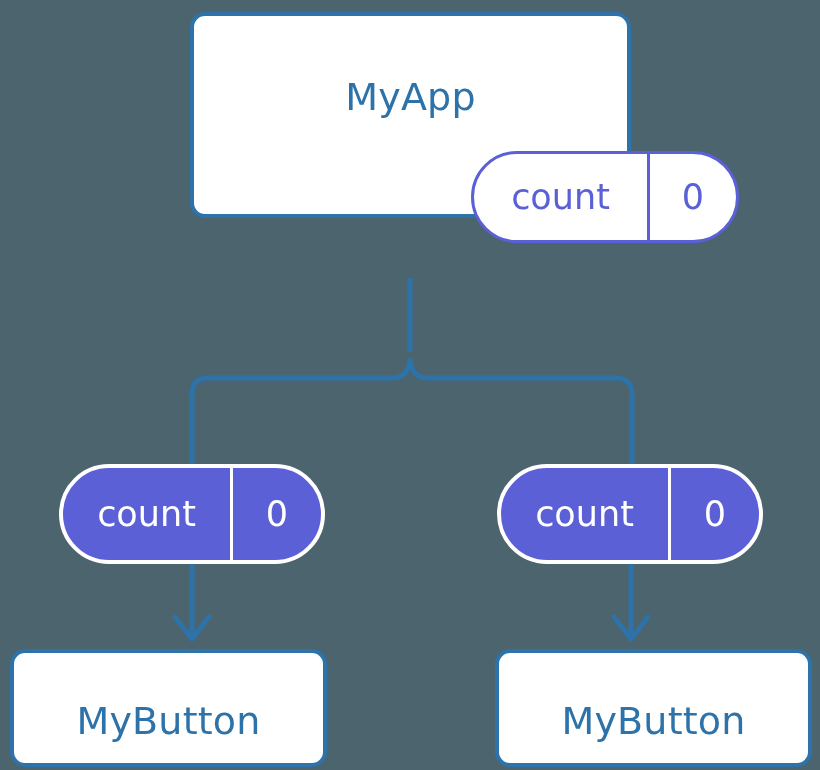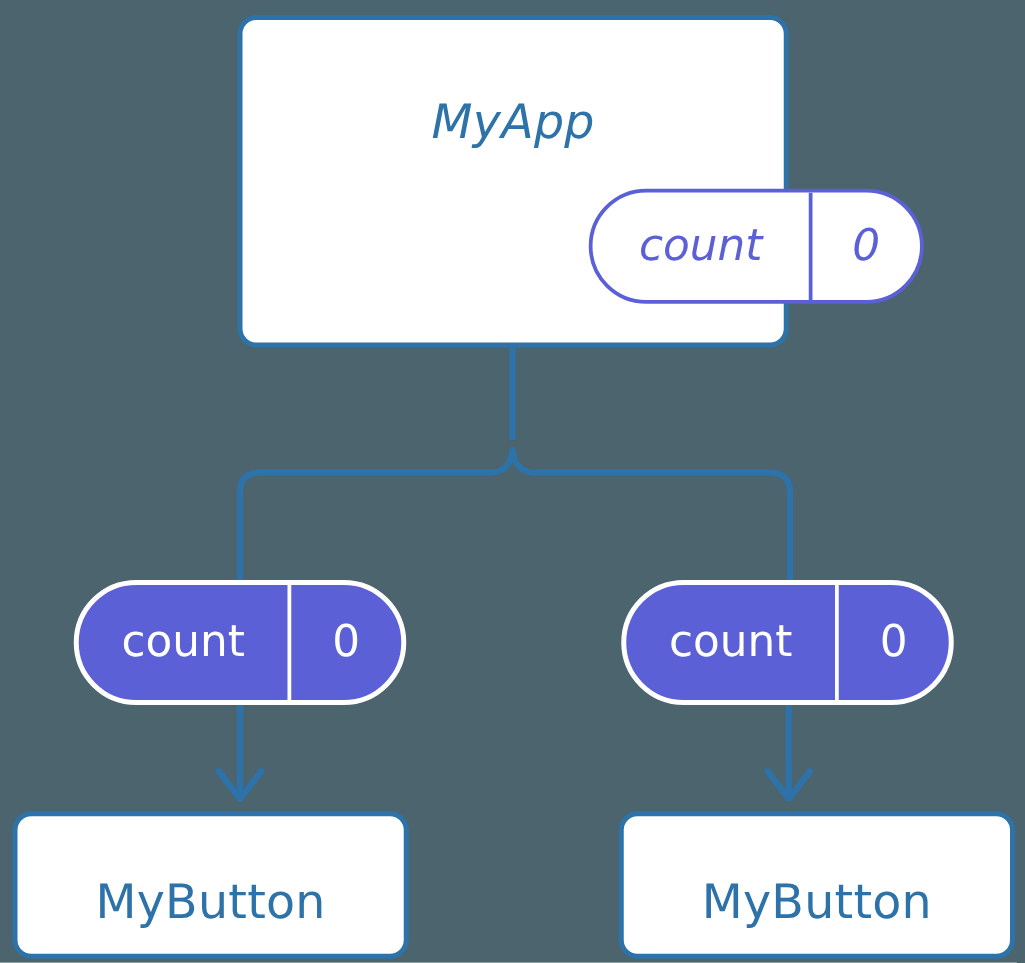--- a/index.html
+++ b/index.html
@@ -37,22 +37,21 @@
     background: #ffffff;
     border: 4px solid #2d72a8;
     border-radius: 15px;
     box-sizing: border-box;
   }
 
   #app-node {
     left: 190px;
     top: 12px;
     width: 441px;
-    height: 266px;
-    font-style: italic;
+    height: 206px;
   }
 
   .node-title {
     position: absolute;
     left: 0;
     width: 100%;
     text-align: center;
     color: #2d72a8;
     font-size: 38px;
     font-weight: 400;

